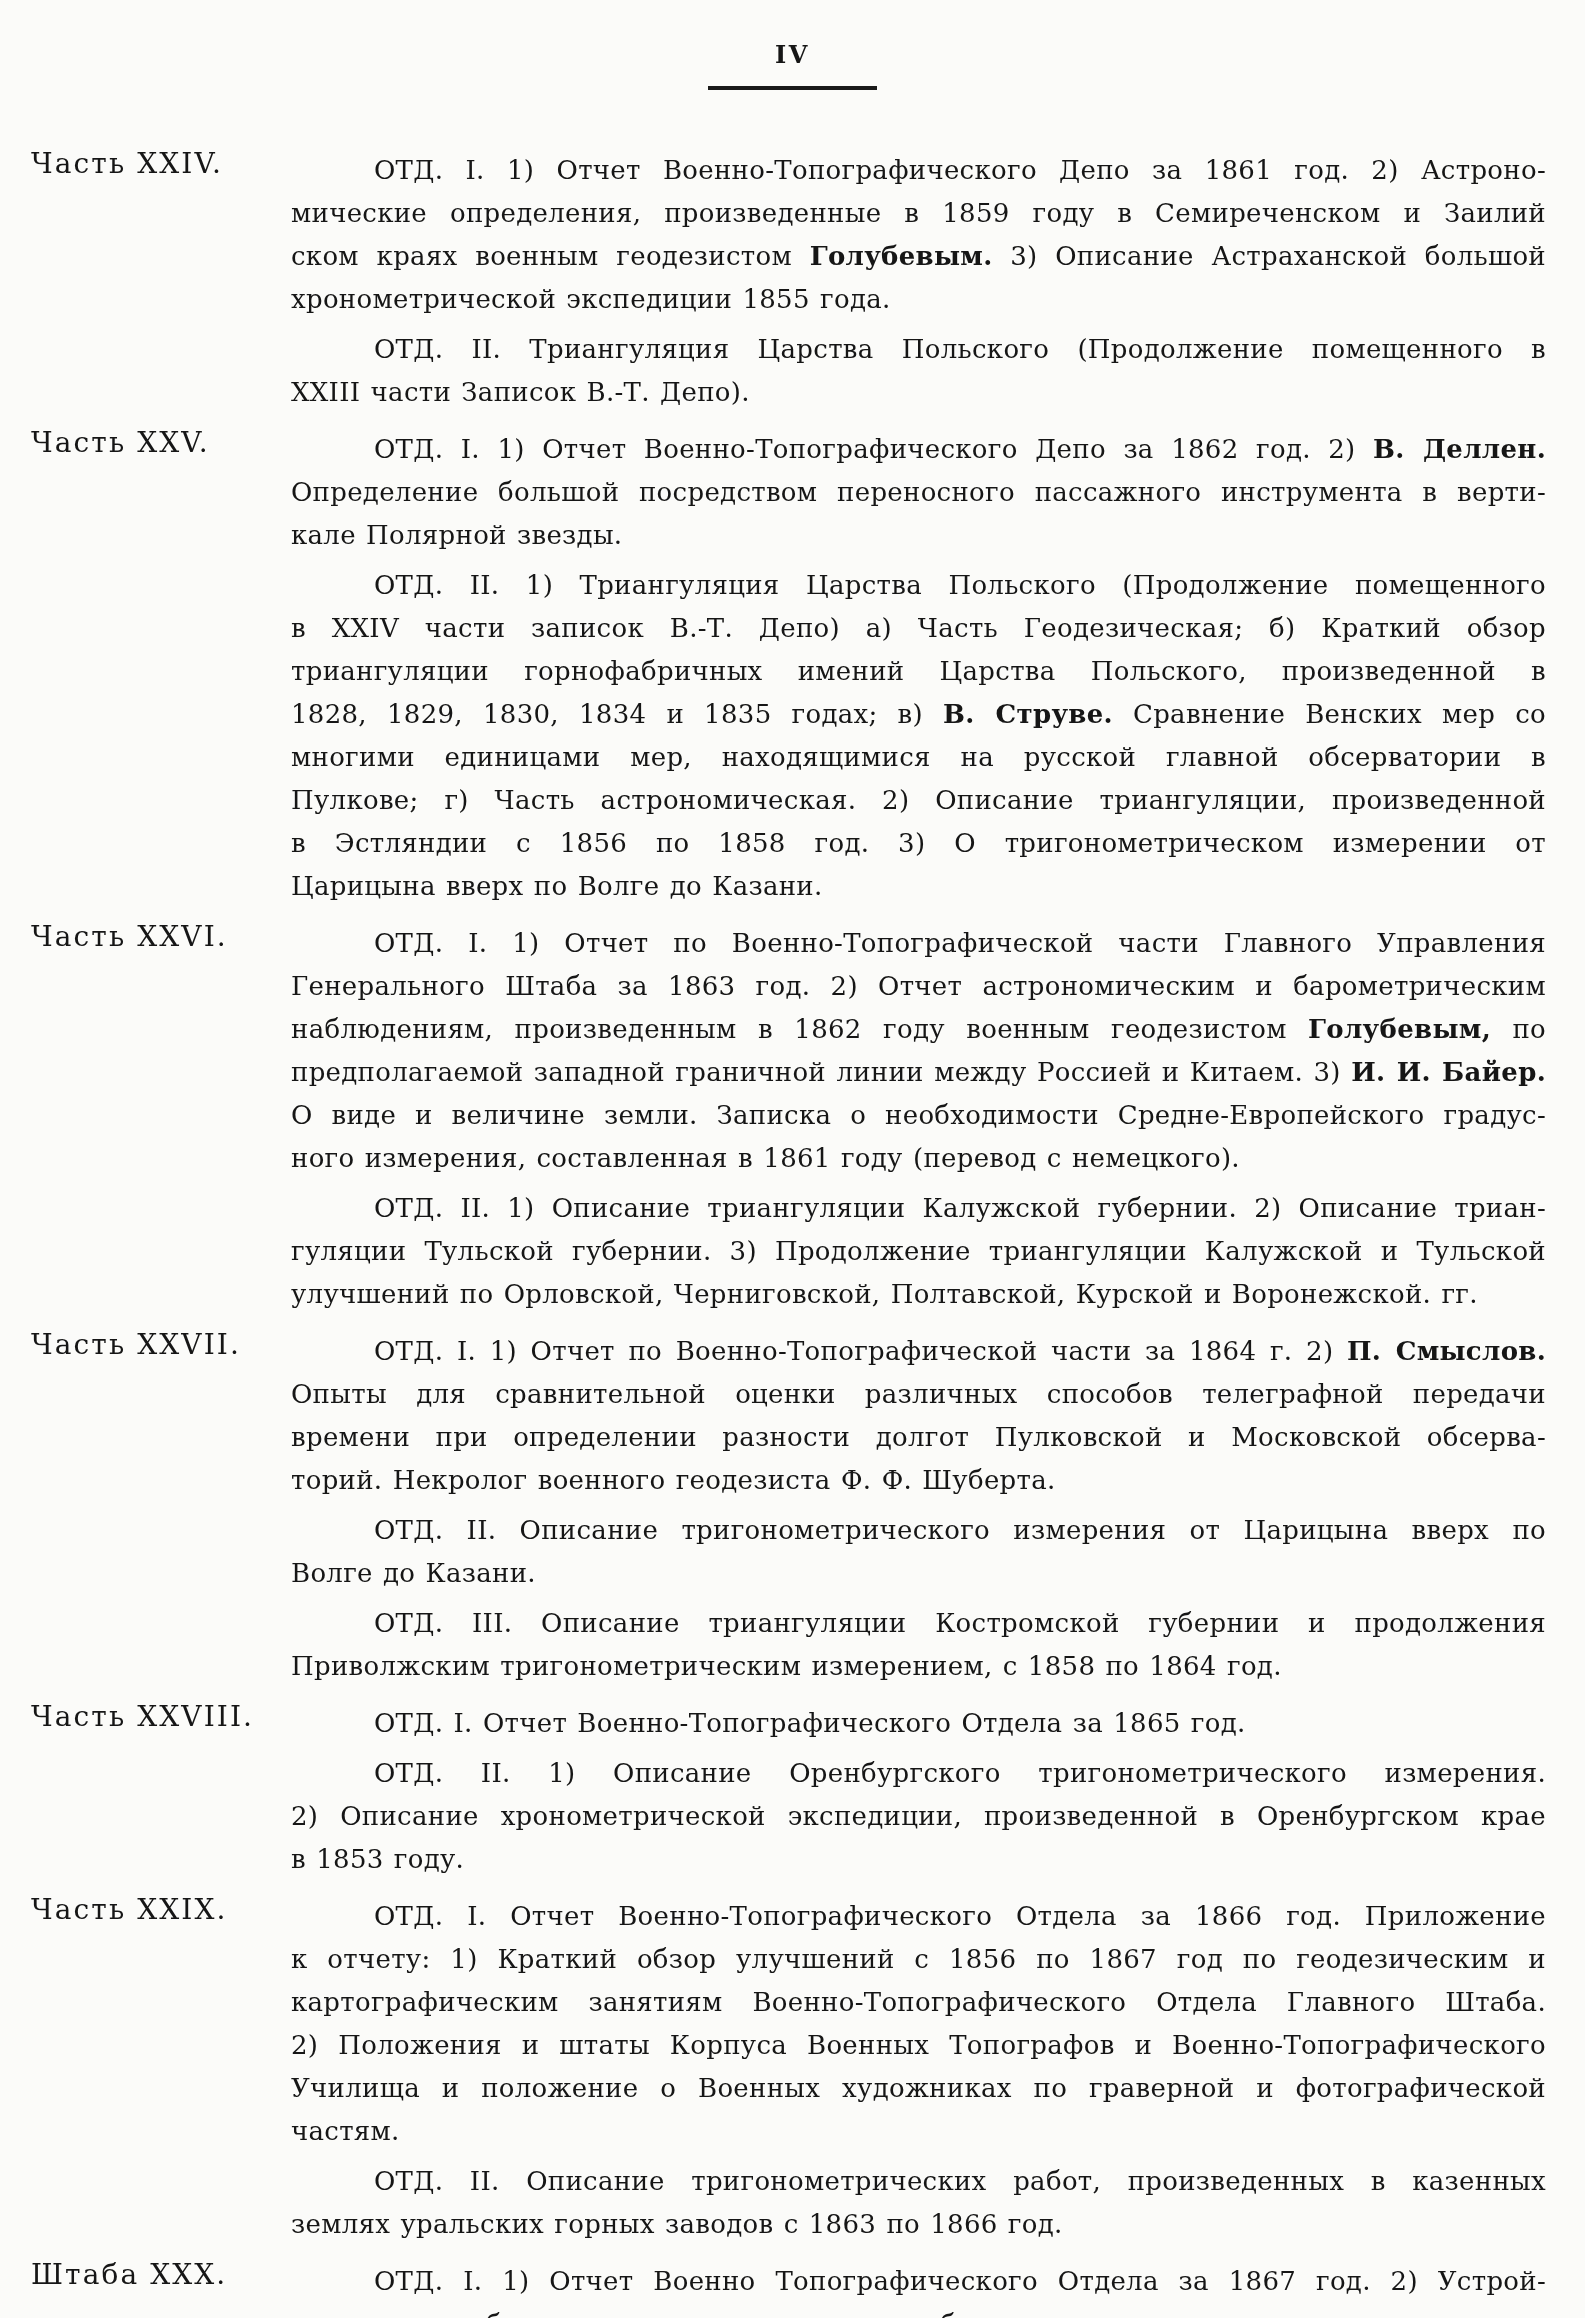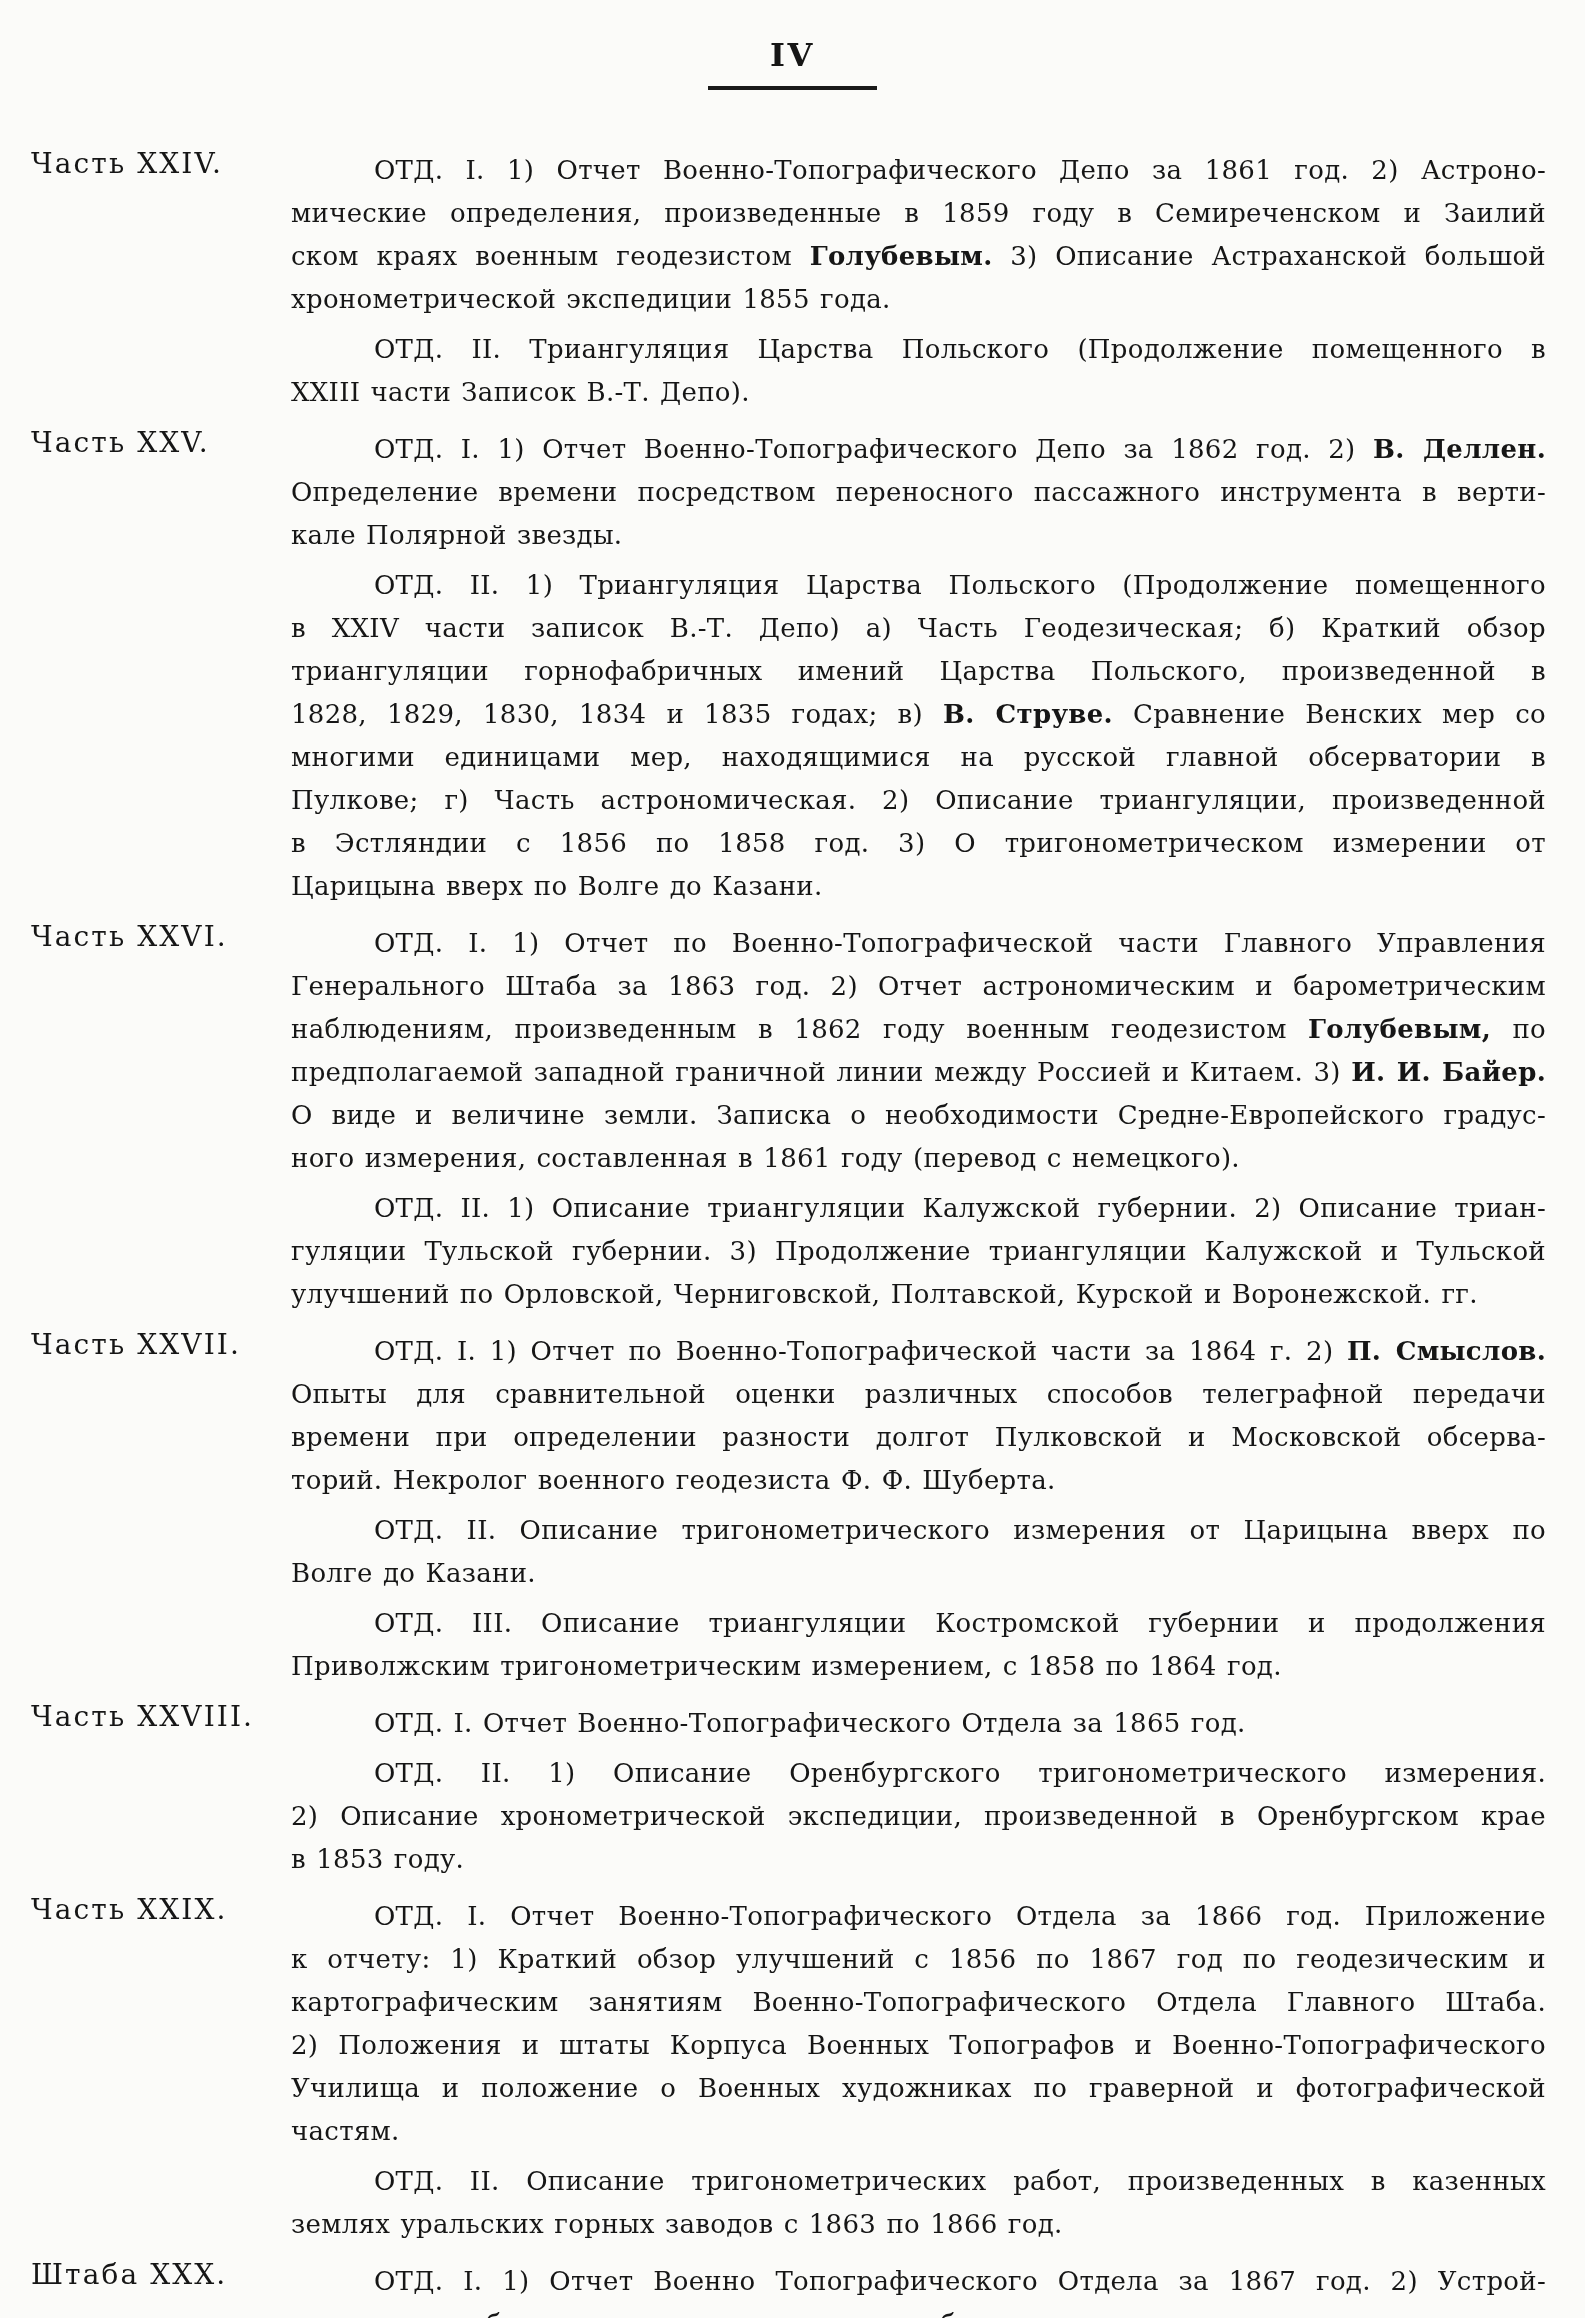--- a/index.html
+++ b/index.html
@@ -8,21 +8,21 @@
     width: 1585px;
     height: 2319px;
     margin: 0 auto;
     background: #fbfbf9;
     color: #161616;
     font-family: "DejaVu Serif", "Liberation Serif", serif;
     overflow: hidden;
   }
   .page-header { text-align: center; padding-top: 34px; }
   .page-number {
-    font-size: 32px;
+    font-size: 24px;
     font-weight: 700;
     line-height: 42px;
     letter-spacing: 2.5px;
   }
   .header-rule {
     width: 169px;
     height: 4.2px;
     background: #1a1a1a;
     margin: 10px auto 0 auto;
   }
@@ -78,21 +78,21 @@
             <div class="line j first">ОТД. II. Триангуляция Царства Польского (Продолжение помещенного в</div>
             <div class="line last">XXIII части Записок В.-Т. Депо).</div>
           </div>
         </div>
       </section>
       <section class="entry">
         <div class="part-label">Часть XXV.</div>
         <div class="entry-text">
           <div class="block">
             <div class="line j first">ОТД. I. 1) Отчет Военно-Топографического Депо за 1862 год. 2) <b>В. Деллен.</b></div>
-            <div class="line j">Определение времени посредством переносного пассажного инструмента в верти-</div>
+            <div class="line j">Определение большой посредством переносного пассажного инструмента в верти-</div>
             <div class="line last">кале Полярной звезды.</div>
           </div>
           <div class="block">
             <div class="line j first">ОТД. II. 1) Триангуляция Царства Польского (Продолжение помещенного</div>
             <div class="line j">в XXIV части записок В.-Т. Депо) а) Часть Геодезическая; б) Краткий обзор</div>
             <div class="line j">триангуляции горнофабричных имений Царства Польского, произведенной в</div>
             <div class="line j">1828, 1829, 1830, 1834 и 1835 годах; в) <b>В. Струве.</b> Сравнение Венских мер со</div>
             <div class="line j">многими единицами мер, находящимися на русской главной обсерватории в</div>
             <div class="line j">Пулкове; г) Часть астрономическая. 2) Описание триангуляции, произведенной</div>
             <div class="line j">в Эстляндии с 1856 по 1858 год. 3) О тригонометрическом измерении от</div>

